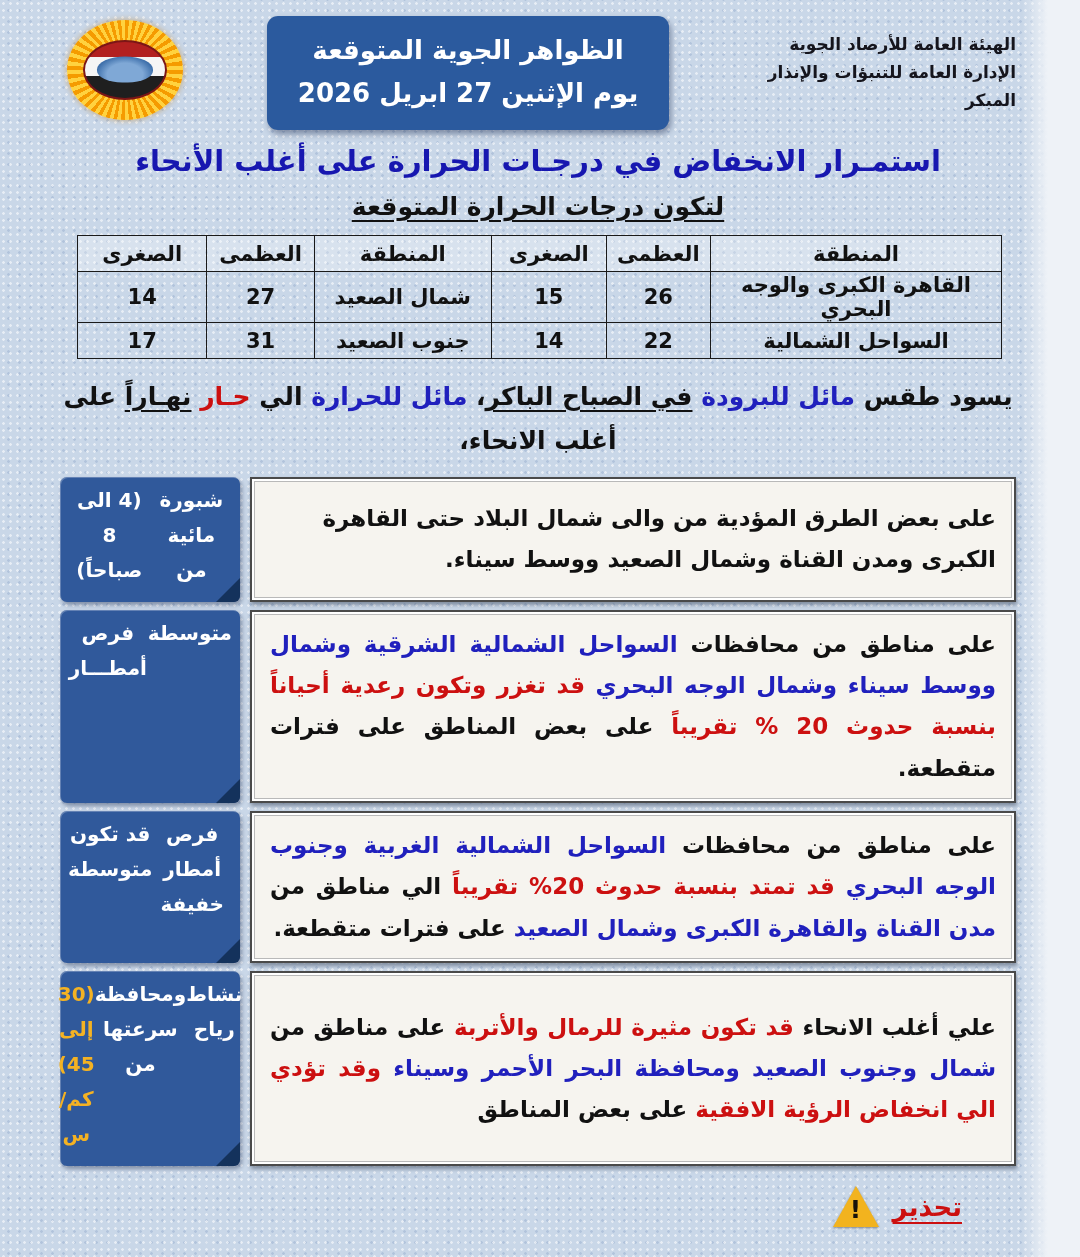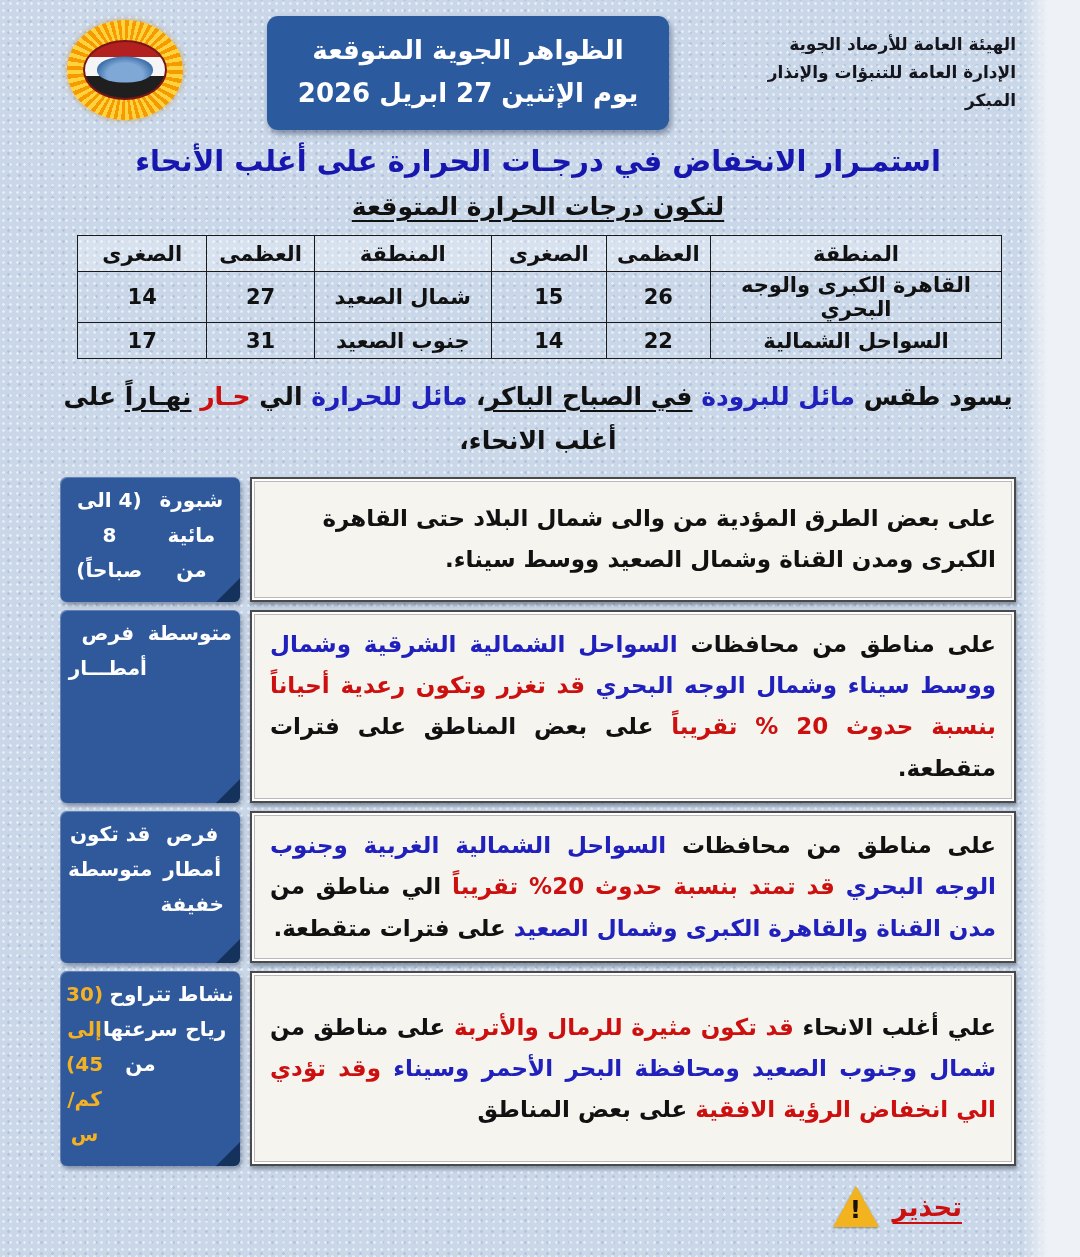--- a/index.html
+++ b/index.html
@@ -204,21 +204,21 @@
       <div>قد تكون متوسطة</div>
     </div>
   </div>
 
   <div class="row">
     <div class="wbox h126">
       <div><span class="k">علي أغلب الانحاء </span><span class="r">قد تكون مثيرة للرمال والأتربة </span><span class="k">على مناطق من </span><span class="b">شمال وجنوب الصعيد ومحافظة البحر الأحمر وسيناء </span><span class="r">وقد تؤدي الي انخفاض الرؤية الافقية </span><span class="k">على بعض المناطق</span></div>
     </div>
     <div class="tag">
       <div>نشاط رياح</div>
-      <div>تتراوح سرعتها من</div>
+      <div>ومحافظة سرعتها من</div>
       <div class="yellow">(30 إلى 45) كم/س</div>
     </div>
   </div>
 
   <div>
     <div class="warn-head">
       <span class="warn-title">تحذير</span>
       <span class="tri">
           <span class="shape"></span>
           <span class="bang">!</span>

